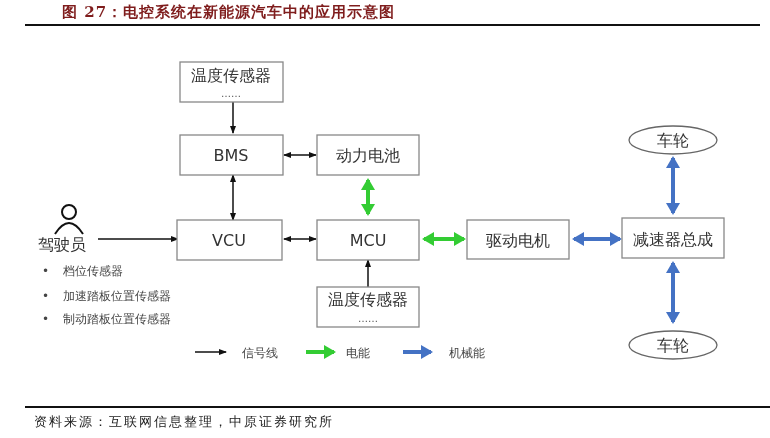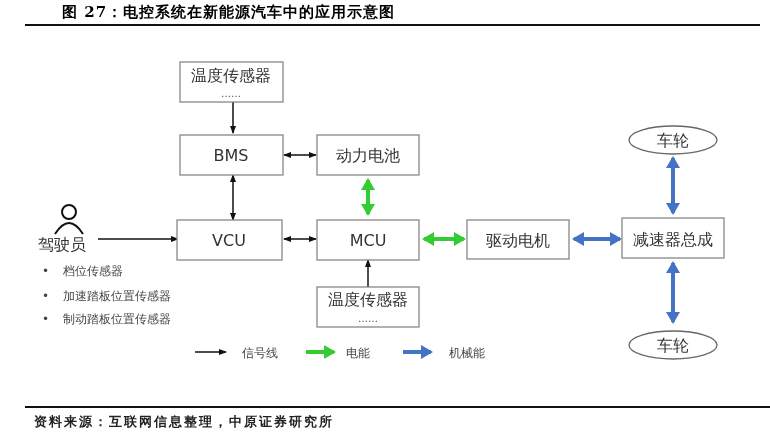--- a/index.html
+++ b/index.html
@@ -1,23 +1,23 @@
 <!DOCTYPE html>
 <html><head>
 <meta charset="utf-8">
 <style>
   html, body { margin:0; padding:0; background:#ffffff; }
   body { width:770px; height:438px; position:relative; overflow:hidden;
          font-family: "DejaVu Sans", sans-serif; }
   .title { position:absolute; left:34px; top:3px; font-size:15px; font-weight:bold;
-           color:#000000; font-family:"DejaVu Serif", serif; letter-spacing:1px;padding-left:28px; }
+           color:#7f1d1d; font-family:"DejaVu Serif", serif; letter-spacing:1px;padding-left:28px; }
   .title-rule { position:absolute; left:25px; top:24px; width:735px; height:2px; background:#111; }
   .foot-rule { position:absolute; left:25px; top:406px; width:745px; height:2px; background:#111; }
   .source { position:absolute; left:34px; top:413px; font-size:13px; color:#222;
-            font-family:"DejaVu Serif", serif; letter-spacing:2px;font-weight:bold; }
+            font-family:"DejaVu Serif", serif; letter-spacing:2px; }
   svg.diagram { position:absolute; left:0; top:0; }
   .box { fill:#fff; stroke:#888; stroke-width:1.3; }
   .lbl { font-family:"DejaVu Sans", sans-serif; fill:#333; font-size:16px; text-anchor:middle; dominant-baseline:central; }
   .lbl-sm { font-family:"DejaVu Sans", sans-serif; fill:#444; font-size:12px; dominant-baseline:central; }
   .dots { font-family:"DejaVu Sans", sans-serif; fill:#555; font-size:10px; text-anchor:middle; }
 </style>
 </head>
 <body>
 
 <div class="title">图 27：电控系统在新能源汽车中的应用示意图</div>

